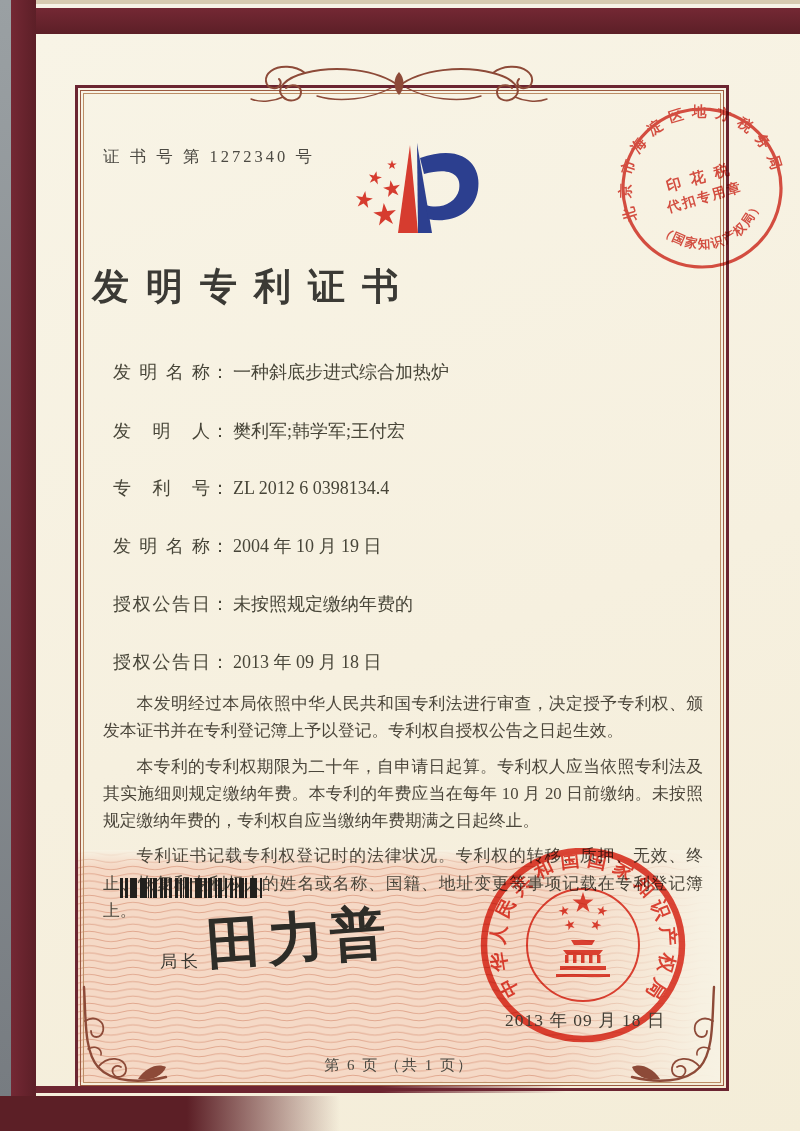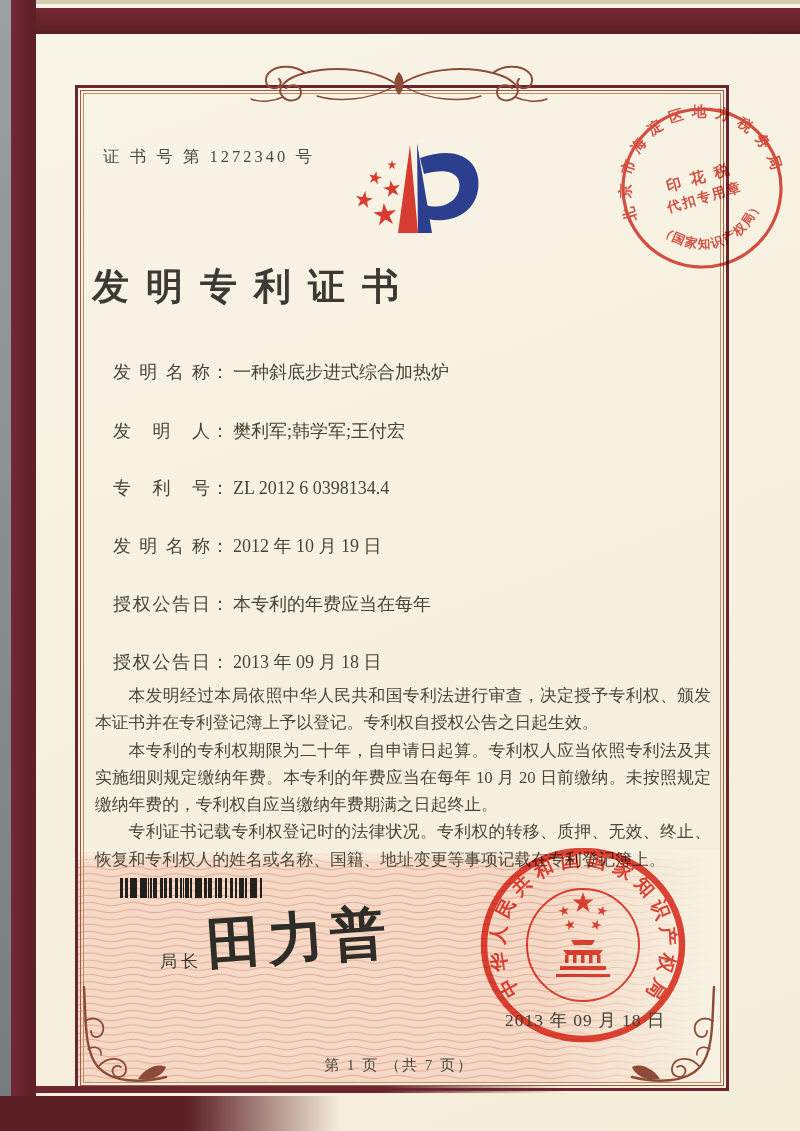--- a/index.html
+++ b/index.html
@@ -18,21 +18,21 @@
   .certnum{position:absolute;left:67px;top:112px;font-size:16.5px;letter-spacing:3px;
            color:#4c4a43;z-index:4;}
   .title{position:absolute;left:39px;top:228px;width:648px;text-align:left;
          font-size:37px;font-weight:bold;letter-spacing:17px;padding-left:17px;
          box-sizing:border-box;color:#3b3a35;z-index:4;}
   .field{position:absolute;left:77px;font-size:18px;color:#474538;z-index:4;white-space:nowrap;}
   .flabel{display:inline-block;width:97px;text-align:justify;text-align-last:justify;}
   .fcolon{margin:0 4px 0 1px;}
   .paras{position:absolute;left:59px;top:648px;width:616px;z-index:4;color:#4b463b;
          font-size:16.8px;line-height:27.3px;text-align:justify;}
-  .paras p{margin:0;text-indent:2em;}
+  .paras p{margin:8px;text-indent:2em;}
   
   .band{position:absolute;left:42px;top:816px;width:642px;height:232px;z-index:1;}
   .barcode{position:absolute;left:84px;top:844px;width:142px;height:20px;z-index:4;
      background-image:repeating-linear-gradient(90deg,#22201d 0 2px,transparent 2px 5px),
                       repeating-linear-gradient(90deg,#22201d 0 1px,transparent 1px 7px),
                       repeating-linear-gradient(90deg,#22201d 0 3px,transparent 3px 11px);}
   .director{position:absolute;left:124px;top:916px;font-size:17px;letter-spacing:4px;
             color:#3c3a33;z-index:4;}
   .sig{position:absolute;left:170px;top:866px;width:220px;font-size:56px;font-weight:bold;
        color:#2e2d28;transform:rotate(-4deg);letter-spacing:6px;z-index:4;
@@ -143,24 +143,24 @@
     <div class="field" style="top:326px;">
       <span class="flabel">发明名称</span><span class="fcolon">：</span><span>一种斜底步进式综合加热炉</span>
     </div>
     <div class="field" style="top:385px;">
       <span class="flabel">发明人</span><span class="fcolon">：</span><span>樊利军;韩学军;王付宏</span>
     </div>
     <div class="field" style="top:442px;">
       <span class="flabel">专利号</span><span class="fcolon">：</span><span>ZL 2012 6 0398134.4</span>
     </div>
     <div class="field" style="top:500px;">
-      <span class="flabel">发明名称</span><span class="fcolon">：</span><span>2012 年 10 月 19 日</span>
+      <span class="flabel">发明名称</span><span class="fcolon">：</span><span>2004 年 10 月 19 日</span>
     </div>
     <div class="field" style="top:558px;">
-      <span class="flabel">授权公告日</span><span class="fcolon">：</span><span>本专利的年费应当在每年</span>
+      <span class="flabel">授权公告日</span><span class="fcolon">：</span><span>未按照规定缴纳年费的</span>
     </div>
     <div class="field" style="top:616px;font-family:Liberation Serif, serif;">
       <span class="flabel">授权公告日</span><span class="fcolon">：</span><span>2013 年 09 月 18 日</span>
     </div>
 
     <div class="paras">
       <p>本发明经过本局依照中华人民共和国专利法进行审查，决定授予专利权、颁发本证书并在专利登记簿上予以登记。专利权自授权公告之日起生效。</p>
       <p>本专利的专利权期限为二十年，自申请日起算。专利权人应当依照专利法及其实施细则规定缴纳年费。本专利的年费应当在每年 10 月 20 日前缴纳。未按照规定缴纳年费的，专利权自应当缴纳年费期满之日起终止。</p>
       <p>专利证书记载专利权登记时的法律状况。专利权的转移、质押、无效、终止、恢复和专利权人的姓名或名称、国籍、地址变更等事项记载在专利登记簿上。</p>
     </div>
@@ -192,21 +192,21 @@
         <rect x="101" y="107" width="3.5" height="8"></rect>
         <rect x="109" y="107" width="3.5" height="8"></rect>
         <rect x="117" y="107" width="3.5" height="8"></rect>
         <path d="M80,118 h46 v4 h-46 Z"></path>
         <path d="M76,126 h54 v3 h-54 Z"></path>
       </g>
     </svg>
 
     <div class="sealdate">2013 年 09 月 18 日</div>
 
-    <div class="footer">第 1 页 （共 7 页）</div>
+    <div class="footer">第 6 页 （共 1 页）</div>
   </div>
 
   <div class="strip" style="left:36px;top:1086px;width:530px;height:7px;background:linear-gradient(90deg,#6d2530 65%,rgba(109,37,48,0));z-index:8;"></div>
   <div class="strip" style="left:0;top:1096px;width:340px;height:35px;background:linear-gradient(90deg,#5c1f26 55%,rgba(92,31,38,0));z-index:8;"></div>
 
   <svg class="taxstamp" viewBox="0 0 180 180">
     <defs>
       <path id="taxTop" d="M19,102.5 A72,72 0 1 1 161,102.5" fill="none"></path>
       <path id="taxBottom" d="M38,120 A60,60 0 0 0 142,120" fill="none"></path>
     </defs>

